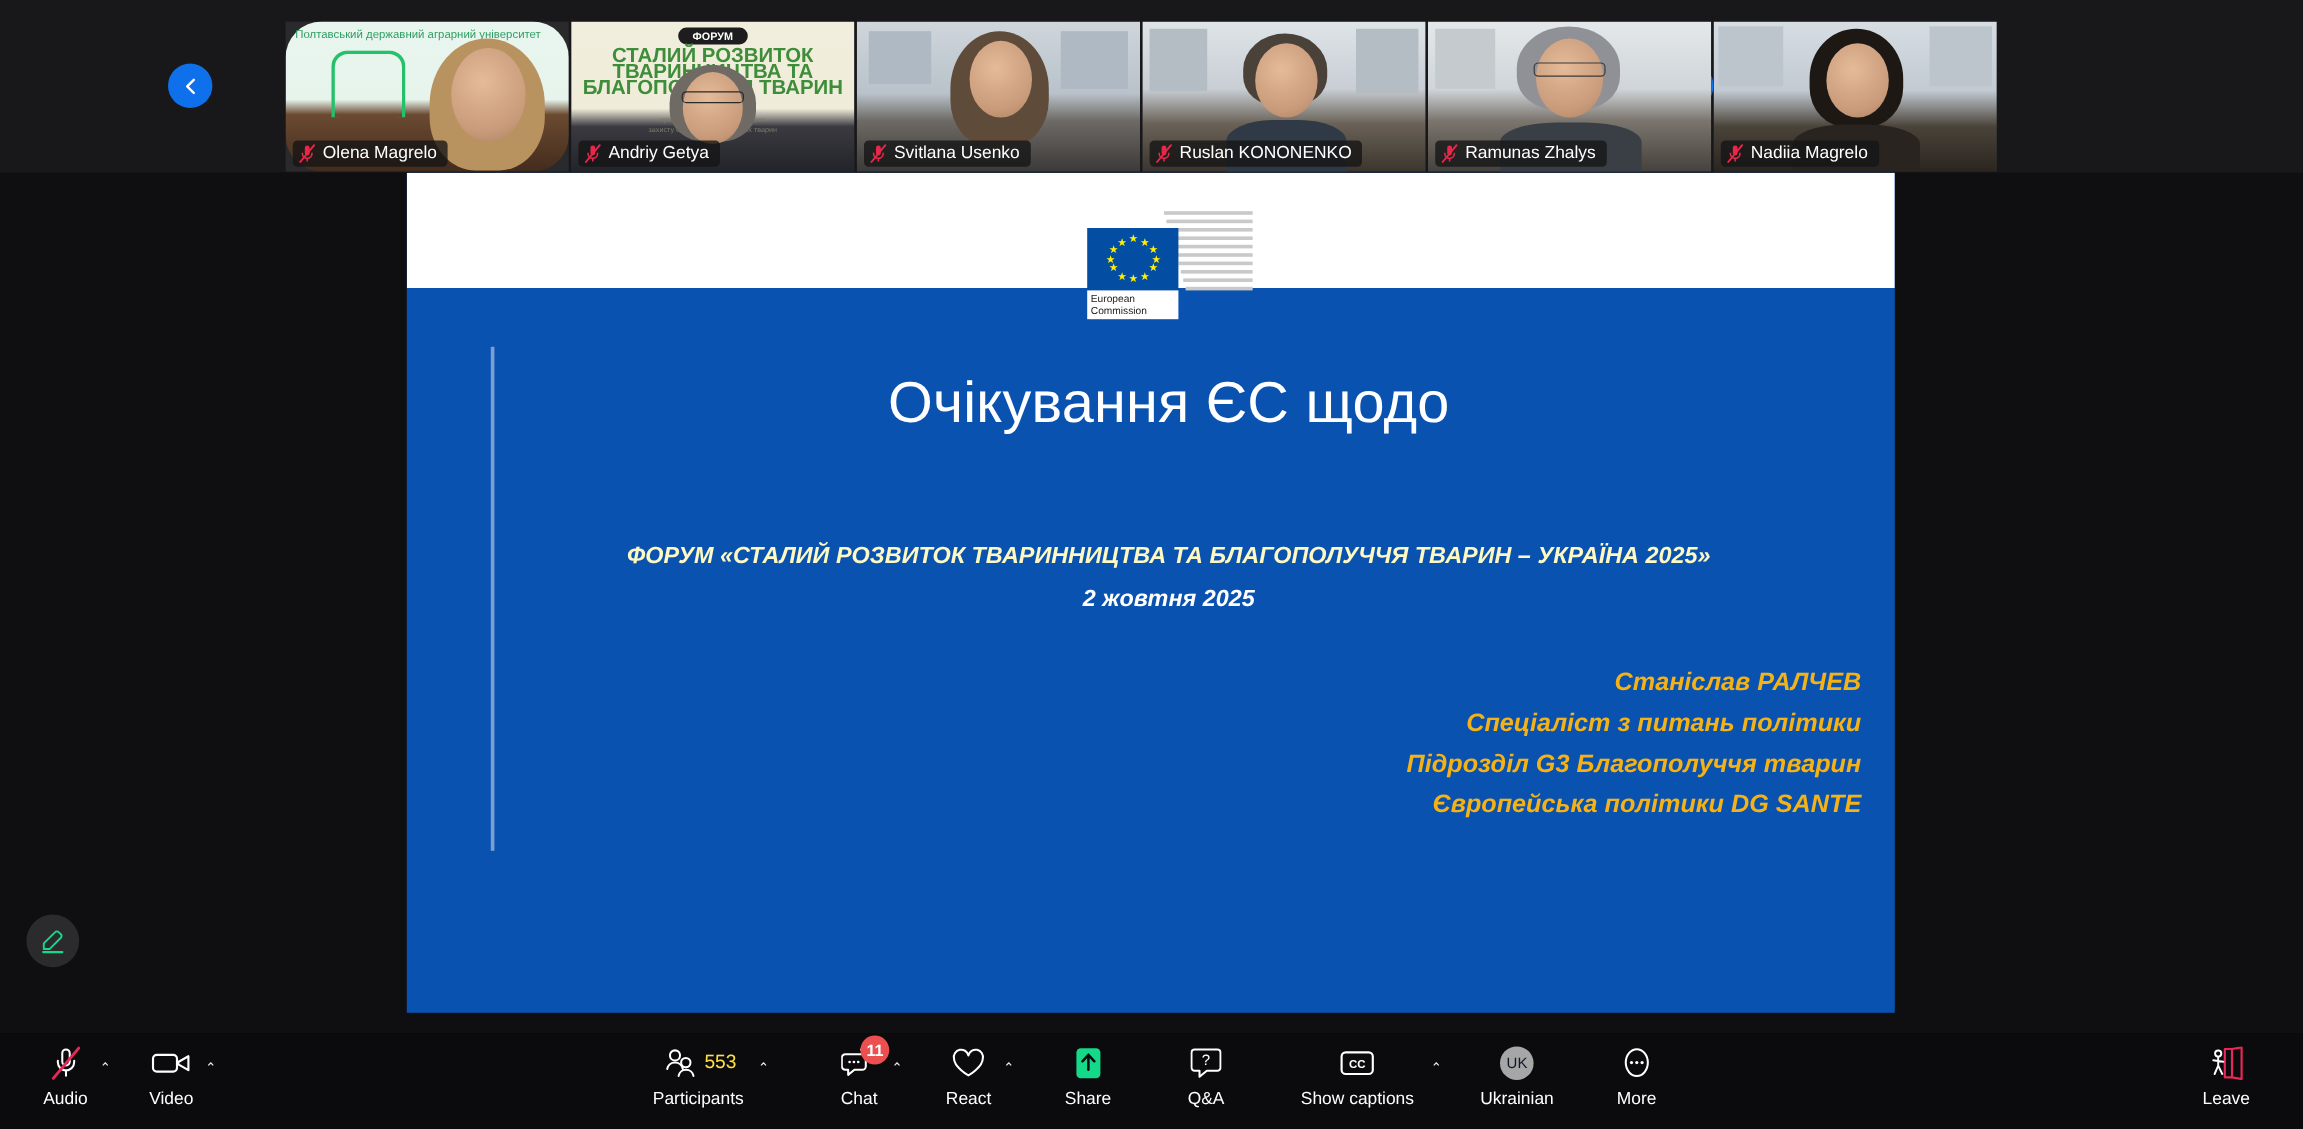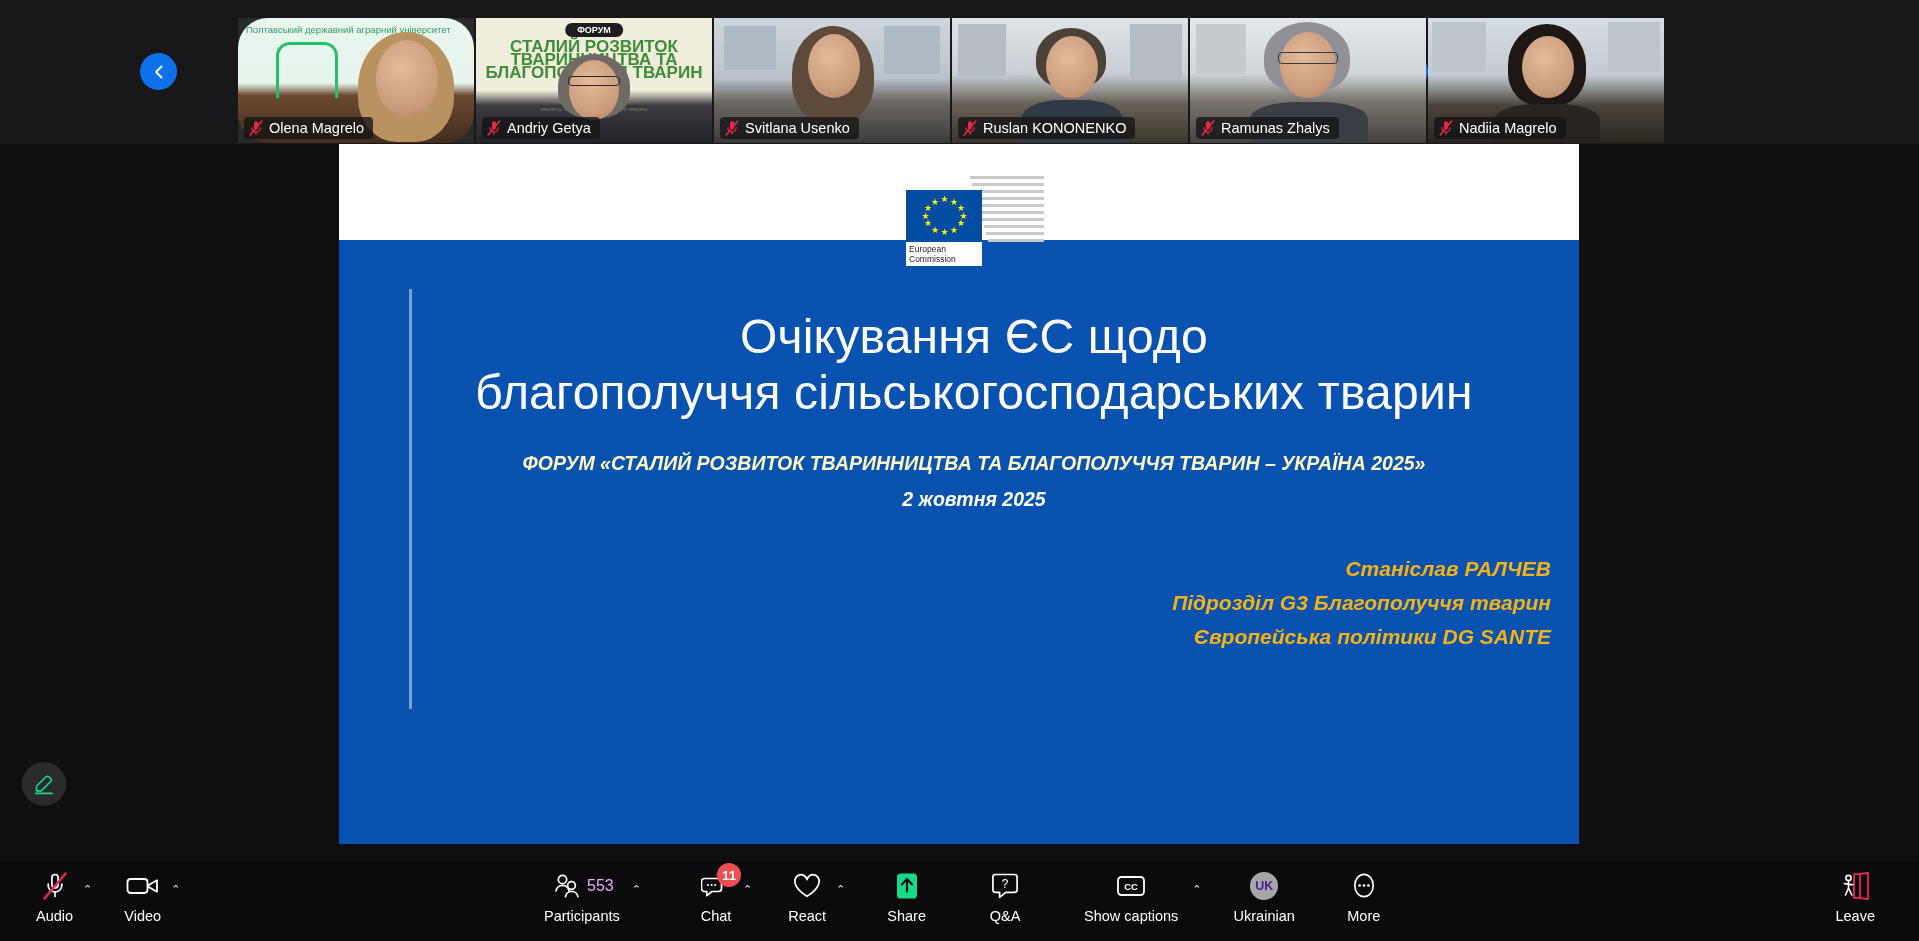--- a/index.html
+++ b/index.html
@@ -172,33 +172,33 @@
     position: relative;
   }
   .tblabel {
     color: #fff; font-size: 14.5px; margin-top: 6px; white-space: nowrap;
   }
   .tbgroup { position: relative; display: flex; align-items: flex-start; }
   .caret {
     position: absolute; top: 20px; right: -4px;
     color: #e8e8e8; font-size: 11px; cursor: pointer;
   }
-  .pcount { color: #f0abfc; font-size: 16px; margin-left: 7px; }
+  .pcount { color: #fde047; font-size: 16px; margin-left: 7px; }
   .badge {
     position: absolute; left: 16px; top: -7px;
     min-width: 24px; height: 24px; border-radius: 12px;
     background: #ec4f4f; color: #fff;
     font-size: 13.5px; font-weight: 600;
     display: flex; align-items: center; justify-content: center;
     padding: 0 5px;
   }
   .langcircle {
     width: 28px; height: 28px; border-radius: 50%;
-    background: #a6a6a6; color: #4c1d95;
-    font-size: 12.5px; font-weight: 700;
+    background: #a6a6a6; color: #0f172a;
+    font-size: 12.5px; font-weight: 400;
     display: flex; align-items: center; justify-content: center;
   }
   .leave .tblabel { color: #fff; }
 
   
   .v1 { background: linear-gradient(180deg,#e9f6ef 0%,#e6f4ec 52%,#6b4a31 62%,#432c1c 100%); border-radius: 30px; }
   .v2 { background: linear-gradient(180deg,#f2eedd 0%,#f0ecda 58%,#3a3a40 70%,#23232a 100%); }
   .v3 { background: linear-gradient(180deg,#cfd6dc 0%,#b9c2ca 48%,#6e6a66 66%,#3b3a38 100%); }
   .v4 { background: linear-gradient(180deg,#dfe4e8 0%,#c8ced4 45%,#6a6257 68%,#3a352e 100%); }
   .v5 { background: linear-gradient(180deg,#d6dde3 0%,#c2cad2 46%,#4a4339 70%,#2a2520 100%); }
@@ -386,28 +386,28 @@
       <div class="eu-caption">
         <div>European</div>
         <div>Commission</div>
       </div>
     </div>
 
     <div class="accentbar"></div>
 
     <div class="slide-title">
       <div>Очікування ЄС щодо</div>
-      <div>благополуччя сільськогосподарських тварин</div>
     </div>
 
     <div class="slide-subtitle">ФОРУМ «СТАЛИЙ РОЗВИТОК ТВАРИННИЦТВА ТА БЛАГОПОЛУЧЧЯ ТВАРИН – УКРАЇНА 2025»</div>
     <div class="slide-date">2 жовтня 2025</div>
 
     <div class="author-block">
       <div>Станіслав РАЛЧЕВ</div>
+      <div>Спеціаліст з питань політики</div>
       <div>Підрозділ G3 Благополуччя тварин</div>
       <div>Європейська політики DG SANTE</div>
     </div>
 
   </div>
 </div>
 
 <div class="annotate">
   <svg width="24" height="24" viewBox="0 0 24 24">
     <path d="M4.5 14.2 14 4.8a2 2 0 0 1 2.9 0l1.8 1.8a2 2 0 0 1 0 2.9l-9.4 9.4H4.5z" fill="none" stroke="#13d989" stroke-width="1.6" stroke-linejoin="round"></path>

